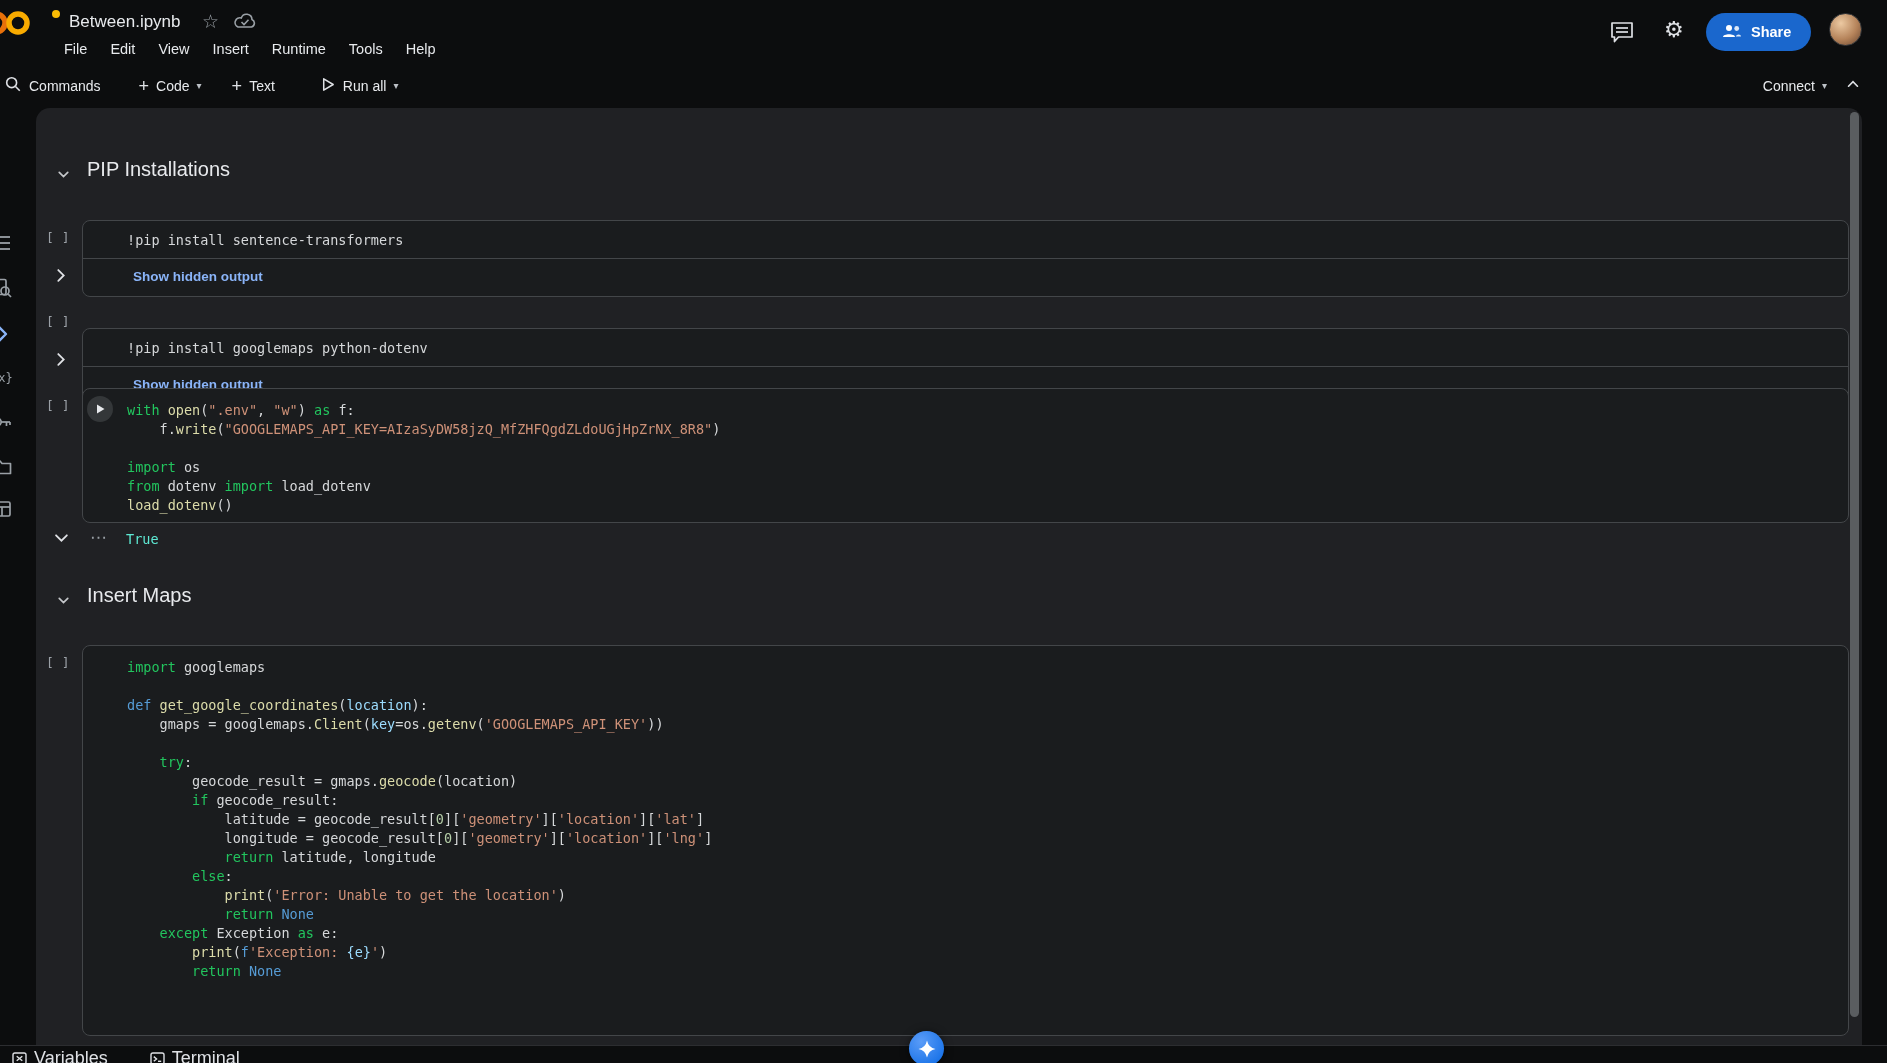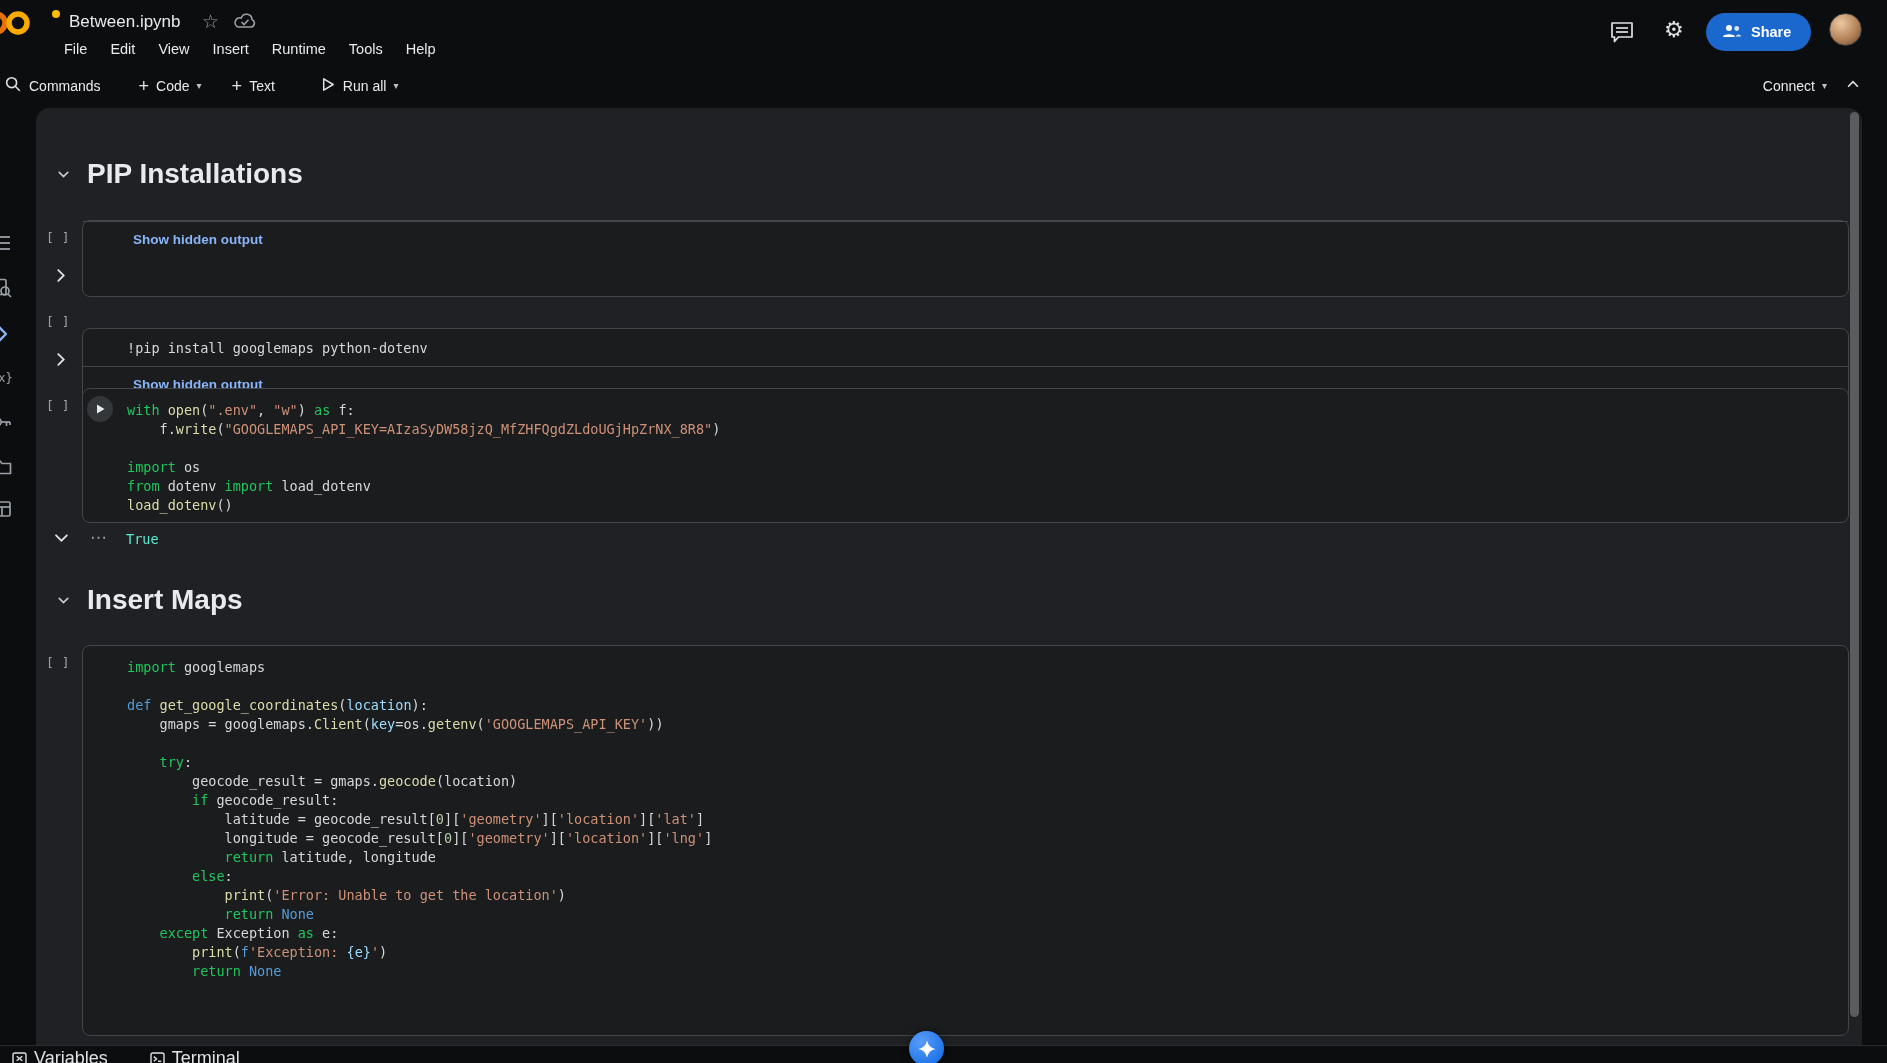--- a/index.html
+++ b/index.html
@@ -35,21 +35,21 @@
 
   
   .leftrail { position:absolute; left:0; top:105px; width:24px; bottom:18px; background:#0c0d0e; z-index:4; }
   .rail-icon { position:absolute; left:-9px; width:22px; height:22px; color:#9aa0a6; cursor:pointer;
                font-family:"DejaVu Sans Mono",monospace; font-size:12px; display:flex; align-items:center; }
 
   
   .surface { position:absolute; left:36px; top:108px; width:1826px; height:937px;
              background:#202124; border-radius:14px 14px 0 0; z-index:3; }
 
-  .section-heading { position:absolute; left:51px; font-size:28px; font-weight:700; color:#e8eaed; }
+  .section-heading { position:absolute; left:51px; font-size:20px; font-weight:400; color:#e8eaed; }
   .section-chevron { position:absolute; left:19px; cursor:pointer; }
 
   .cell { position:absolute; left:46px; width:1767px; background:#1a1c1e;
           border:1px solid #434649; border-radius:8px; }
   #cell1 { top:112px; height:77px; }
   #cell2 { top:196px; height:77px;margin-top:24px; }
   #cell3 { top:280px; height:135px; }
   #cell4 { top:537px; height:391px; }
 
   .code-area { padding:10px 16px 8px 44px; font-family:"DejaVu Sans Mono",monospace;
@@ -250,20 +250,21 @@
 
   <span class="section-chevron" id="headchev1">
     <svg width="17" height="17" viewBox="0 0 20 20">
       <path d="M5 7.5 L10 12.5 L15 7.5" fill="none" stroke="#c4c7ca" stroke-width="2" stroke-linecap="round"></path>
     </svg>
   </span>
   <h1 class="section-heading" id="heading1">PIP Installations</h1>
 
   <span class="gutter" id="gutter1">[ ]</span>
   <div class="cell" id="cell1">
+    <div class="code-area"><div class="code-line"><span class="t-pl">!pip install sentence-transformers</span></div></div>
     <div class="show-row">
       <span class="show-link">Show hidden output</span>
     </div>
   </div>
   <span class="out-chevron" id="outchev1">
     <svg width="18" height="18" viewBox="0 0 20 20">
       <path d="M7 4.5 L13 10.5 L7 16.5" fill="none" stroke="#dfe1e5" stroke-width="2" stroke-linecap="round"></path>
     </svg>
   </span>
 

